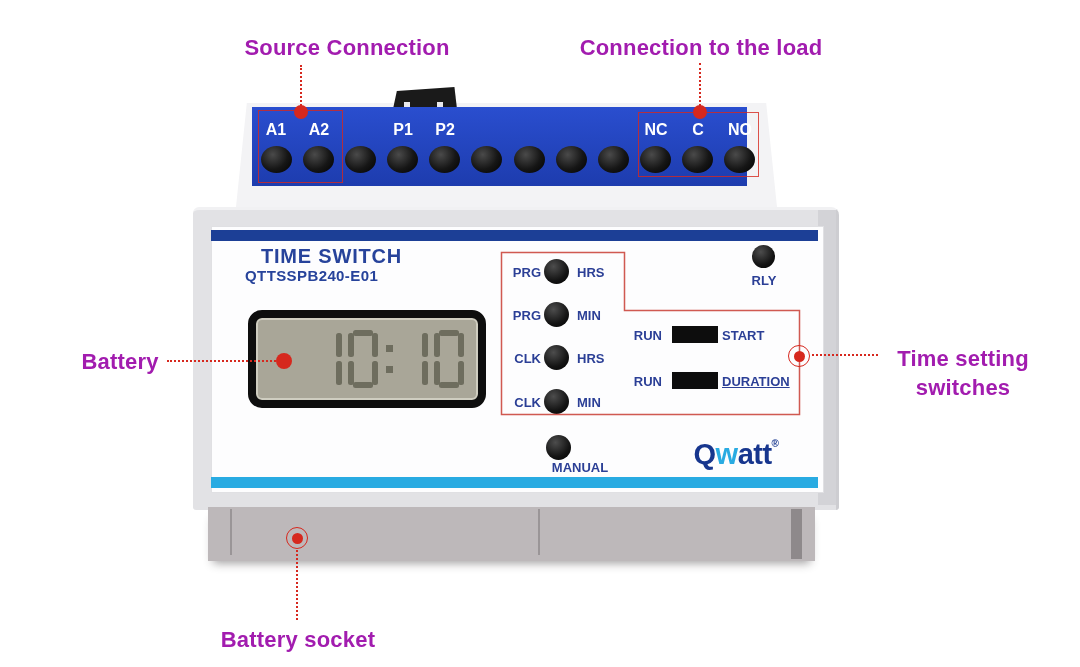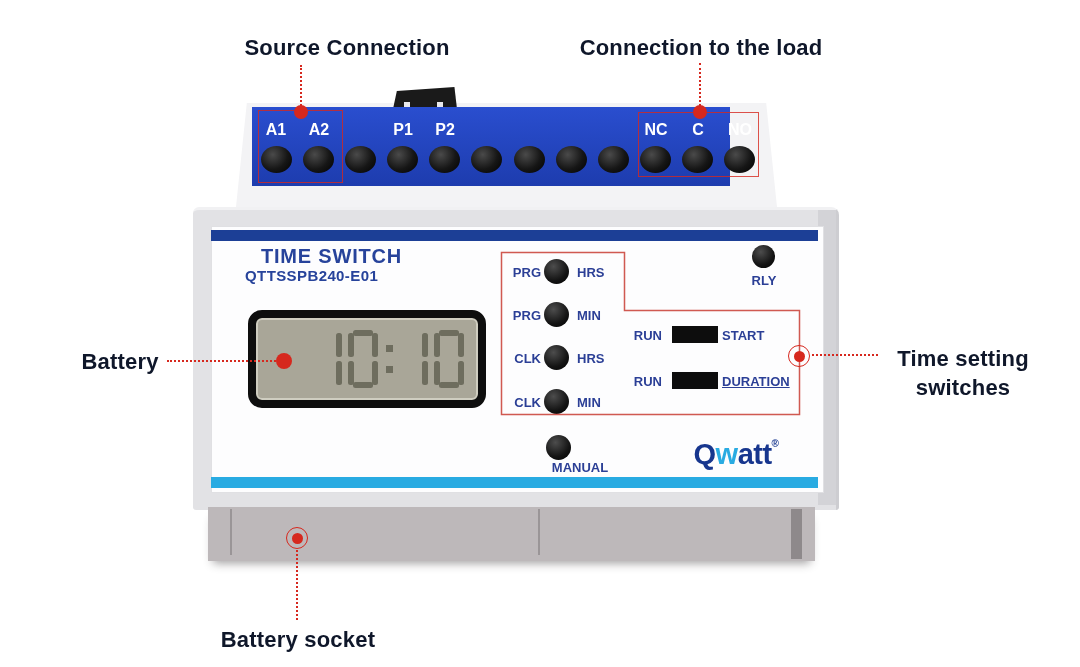--- a/index.html
+++ b/index.html
@@ -1,40 +1,40 @@
 <!DOCTYPE html>
 <html><head>
 <meta charset="utf-8">
 <style>
   html,body{margin:0;padding:0;background:#fff;}
   .stage{position:relative;width:1080px;height:667px;background:#ffffff;overflow:hidden;
          font-family:"Liberation Sans", sans-serif;}
 
   
-  .callout{position:absolute;color:#0f172a;font-size:22px;font-weight:600;letter-spacing:.2px;white-space:nowrap;}
+  .callout{position:absolute;color:#a21caf;font-size:22px;font-weight:600;letter-spacing:.2px;white-space:nowrap;}
   .callout.center{transform:translateX(-50%);}
   .callout.wrap{white-space:normal;text-align:center;line-height:29px;}
 
   
   .lead-v{position:absolute;width:0;border-left:2px dotted #d6281e;}
   .lead-h{position:absolute;height:0;border-top:2px dotted #d6281e;}
   .dot{position:absolute;background:#d6281e;border-radius:50%;}
   .ring{position:absolute;border:1.5px solid #d6281e;border-radius:50%;display:flex;align-items:center;justify-content:center;}
   .ring .dot-inner{width:11px;height:11px;background:#d6281e;border-radius:50%;}
   .redbox{position:absolute;border:1.5px solid rgba(214,40,30,.8);}
 
   
   .housing{position:absolute;left:236px;top:103px;width:541px;height:104px;background:#f3f3f5;
            clip-path:polygon(2% 0,98% 0,100% 100%,0 100%);}
   .connector{position:absolute;left:393px;top:87px;width:64px;height:22px;background:#1a1a1a;
              clip-path:polygon(6% 18%,96% 0,100% 100%,0 100%);}
   .connector i{position:absolute;bottom:1px;width:6px;height:6px;background:#e9e9ec;}
   .connector i.n1{left:11px}.connector i.n2{left:44px}
   .tstrip{position:absolute;left:252px;top:107px;width:478px;height:79px;
-          background:linear-gradient(#2a4ecf,#1d3cae);}
+          background:linear-gradient(#2a4ecf,#1d3cae);padding-left:17px;}
   .tlabel{position:absolute;top:14px;transform:translateX(-50%);color:#fff;font-weight:bold;font-size:16px;}
   .screw{position:absolute;top:39px;width:31px;height:27px;border-radius:50%;
          background:radial-gradient(circle at 38% 32%, #4a4a4a 0%, #161616 55%, #000 100%);}
 
   
   .body{position:absolute;left:193px;top:207px;width:643px;height:300px;background:#e2e2e5;
         border-radius:6px 8px 3px 3px;
         border-top:3px solid #f1f1f3;border-right:3px solid #cdcdd1;}
   .body-right-face{position:absolute;left:818px;top:210px;width:18px;height:295px;background:#d3d3d7;}
   .panel{position:absolute;left:211px;top:226px;width:611px;height:265px;background:#fdfdfe;border:1px solid #e0e0e3;}

